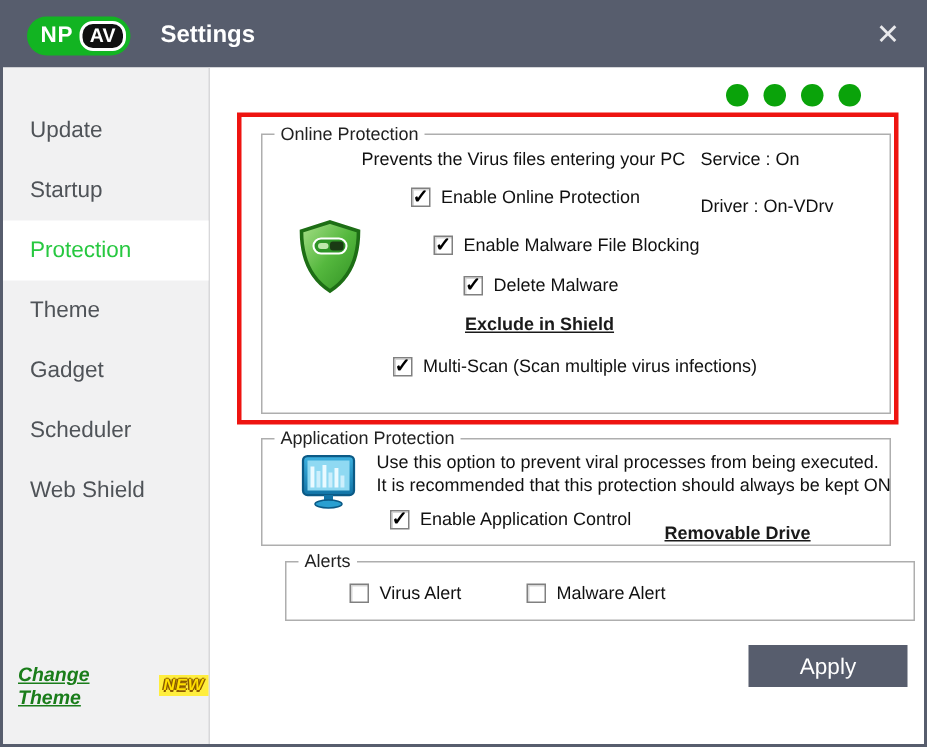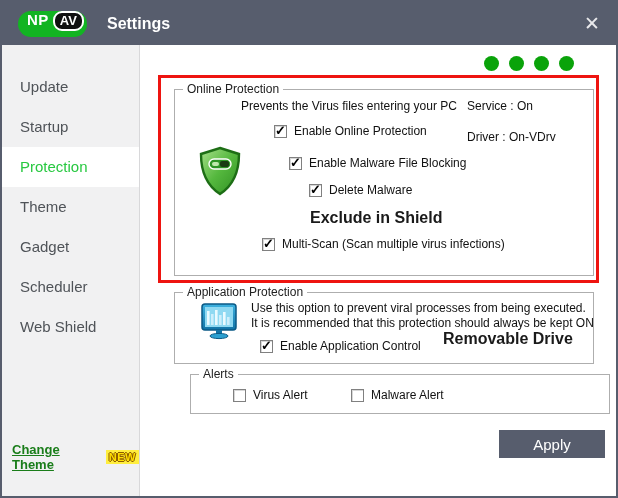--- a/index.html
+++ b/index.html
@@ -3,34 +3,34 @@
 <meta charset="utf-8">
 <style>
   html,body{margin:0;padding:0;background:#fff;}
   body{width:618px;height:498px;overflow:hidden;font-family:"Liberation Sans",sans-serif;}
   .window{position:relative;width:618px;height:498px;box-sizing:border-box;
           border:2px solid var(--window-border,#575d6d);background:#fff;}
 
   
   .titlebar{position:absolute;left:0;top:0;right:0;height:43px;
             background:var(--titlebar,#575d6d);display:flex;align-items:center;padding:0 16px;box-sizing:border-box;}
-  .logo-pill{display:inline-flex;align-items:flex-start;background:var(--logo-green,#12b422);
+  .logo-pill{display:inline-flex;align-items:center;background:var(--logo-green,#12b422);
              border-radius:14px;height:26px;padding:0 3px 0 9px;}
   .logo-np{color:#fff;font-weight:bold;font-size:15px;letter-spacing:.5px;}
   .logo-av{margin-left:4px;background:#101010;color:#fff;border:2px solid #fff;border-radius:9px;
            font-weight:bold;font-size:13px;padding:0 5px;line-height:16px;}
   .win-title{margin-left:20px;color:#fff;font-weight:bold;font-size:16px;}
   .close-btn{margin-left:auto;color:#e9e9ec;font-size:19px;line-height:19px;cursor:pointer;font-weight:400;}
 
   
   .sidebar{position:absolute;left:0;top:43px;bottom:0;width:138px;background:var(--sidebar-bg,#f1f1f2);
            border-right:1px solid #d8d8da;box-sizing:border-box;padding-top:22px;}
   .sidebar-item{height:40px;line-height:40px;padding-left:18px;font-size:15px;color:#4f5358;cursor:pointer;}
   .sidebar-item.selected{background:#fff;color:var(--selected-green,#27c840);}
-  .change-theme-row{position:absolute;left:10px;bottom:24px;display:flex;align-items:center;gap:4px;}
+  .change-theme-row{position:absolute;left:10px;bottom:24px;display:flex;align-items:center;gap:4px;font-style:italic;}
   .change-theme{font-size:13px;font-weight:bold;color:var(--link-green,#1a7d1a);text-decoration:underline;cursor:pointer;}
   .new-badge{background:var(--badge-yellow,#ffee3e);color:#ffdf00;font-weight:bold;font-size:11px;
              padding:1px 3px;letter-spacing:.5px;
              text-shadow:-1px 0 #8b5a00,1px 0 #8b5a00,0 -1px #8b5a00,0 1px #8b5a00;}
 
   
   .main{position:absolute;left:138px;top:43px;right:0;bottom:0;background:#fff;}
   .dots{position:absolute;top:11px;right:42px;display:flex;gap:10px;}
   .dot{width:15px;height:15px;border-radius:50%;background:var(--dot-green,#0aa30a);}
 
@@ -45,21 +45,21 @@
 
   .abs{position:absolute;}
   .txt{font-size:12px;color:#111;white-space:nowrap;}
 
   .cb-row{position:absolute;display:flex;align-items:center;gap:7px;cursor:pointer;}
   .cb{width:13px;height:13px;background:#fff;border:1px solid #808080;box-sizing:border-box;
       box-shadow:inset 1px 1px 0 #d7d7d7;position:relative;flex:0 0 13px;}
   .cb.checked::after{content:"✓";position:absolute;left:0px;top:-2px;font-size:13px;font-weight:bold;color:#000;line-height:13px;}
   .cb-label{font-size:12px;color:#111;white-space:nowrap;}
 
-  .link{font-size:16px;font-weight:bold;color:#1a1a1a;cursor:pointer;white-space:nowrap;}
+  .link{font-size:12px;font-weight:bold;color:#1a1a1a;text-decoration:underline;cursor:pointer;white-space:nowrap;}
 
   .apply-btn{position:absolute;left:359px;top:385px;width:106px;height:28px;background:var(--apply-bg,#575d6d);
              color:#fff;font-size:15px;display:flex;align-items:center;justify-content:center;cursor:pointer;}
 </style>
 </head>
 <body>
 
 <div class="window">
 
   <div class="titlebar">
@@ -168,21 +168,21 @@
         </svg>
       </span>
 
       <span class="abs txt" style="left:76px;top:8px;">Use this option to prevent viral processes from being executed.</span>
       <span class="abs txt" style="left:76px;top:23px;">It is recommended that this protection should always be kept ON</span>
 
       <div class="cb-row" style="left:85px;top:46px;">
         <span class="cb checked"></span>
         <span class="cb-label">Enable Application Control</span>
       </div>
-      <span class="abs link" style="left:268px;top:37px;">Removable Drive</span>
+      <span class="abs link" style="left:268px;top:55px;">Removable Drive</span>
     </div>
 
     <div class="groupbox gb-alerts">
       <span class="legend">Alerts</span>
 
       <div class="cb-row" style="left:42px;top:13px;">
         <span class="cb"></span>
         <span class="cb-label">Virus Alert</span>
       </div>
       <div class="cb-row" style="left:160px;top:13px;">

